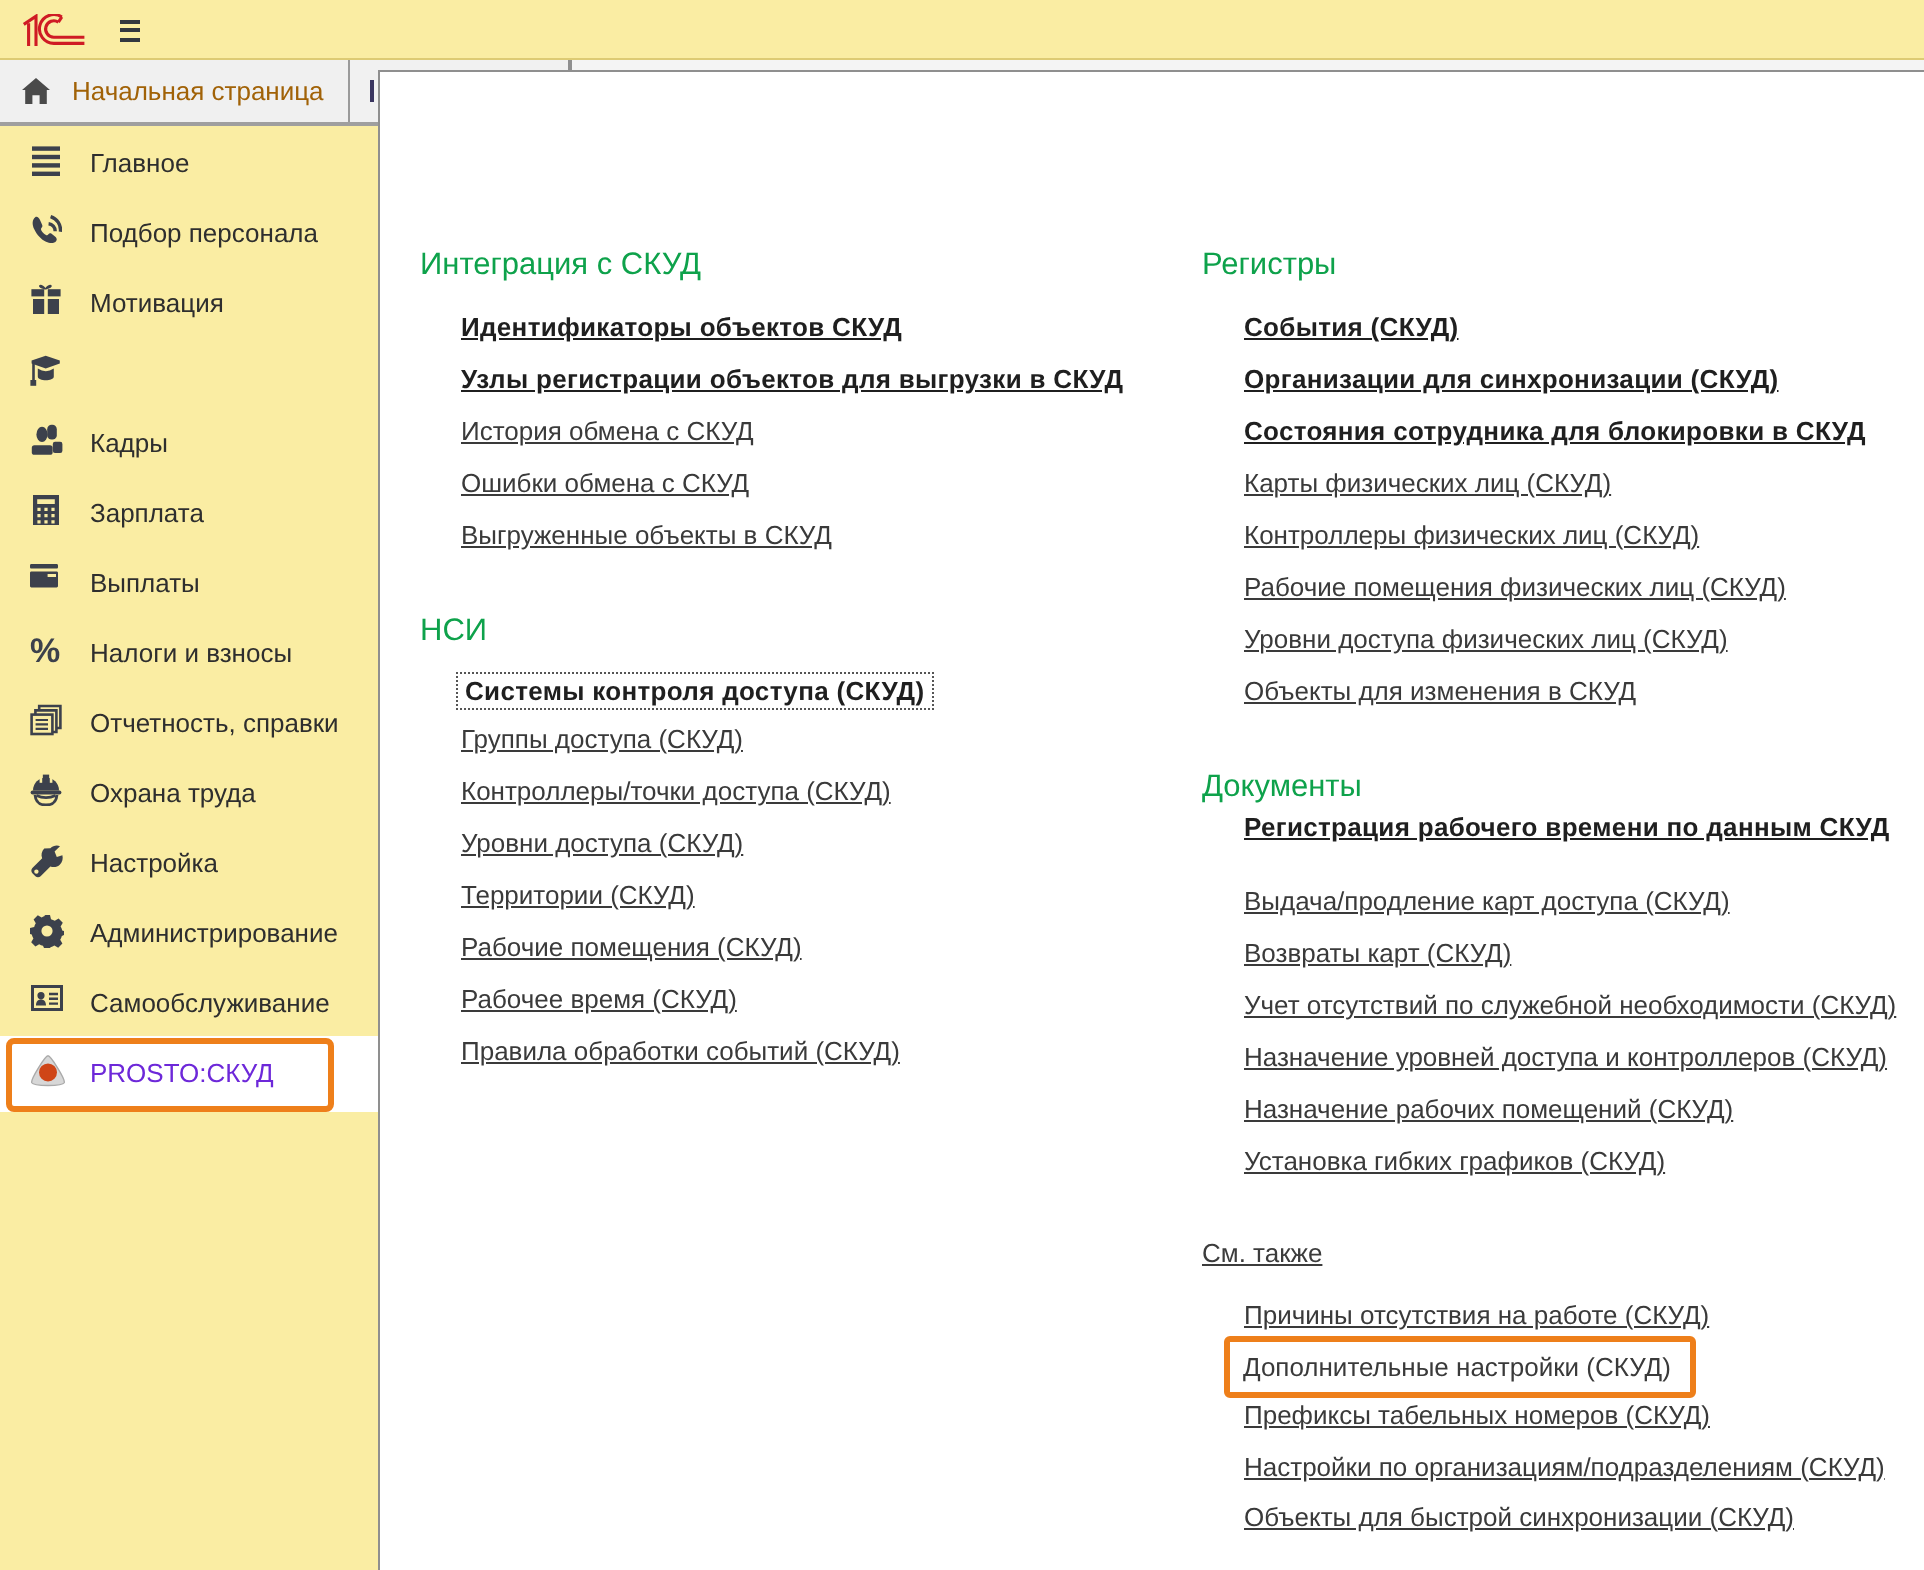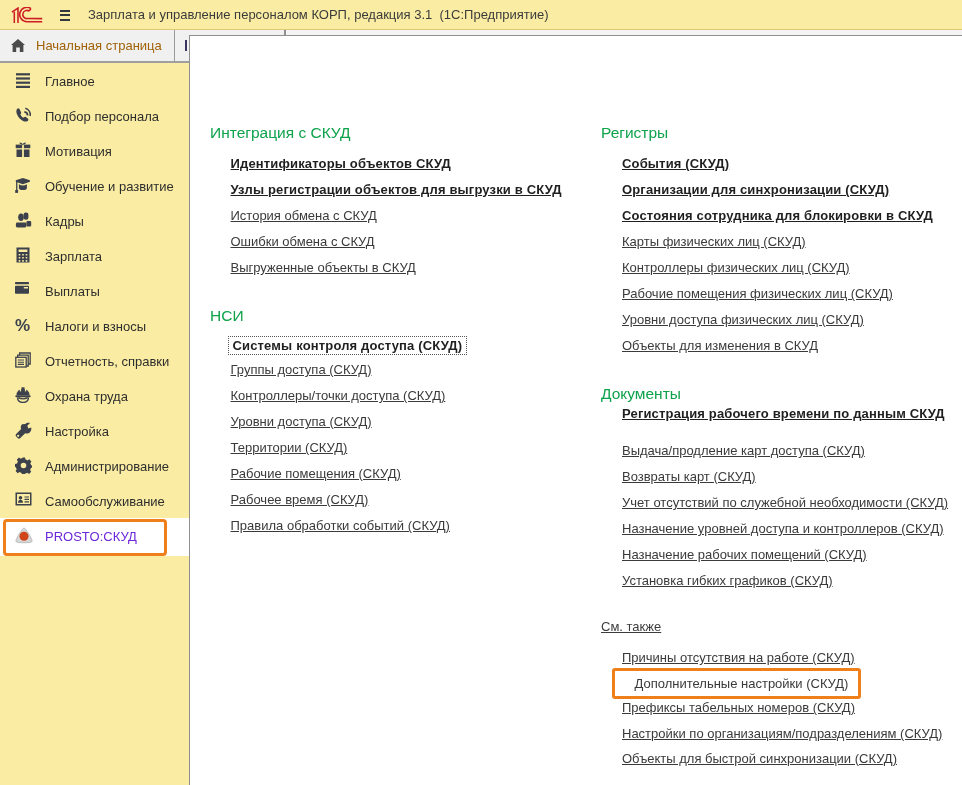--- a/index.html
+++ b/index.html
@@ -20,39 +20,38 @@
 .mi{position:absolute;left:0;width:188px;height:35px;}
 .mi span{position:absolute;left:45px;top:0;line-height:35px;font-size:13px;color:#2e2e2e;white-space:nowrap;text-align:right;}
 .mi svg{position:absolute;left:15px;top:8.5px;}
 #prosto-row{position:absolute;left:0;top:517.5px;width:188.5px;height:38px;background:#fff;}
 #prosto-box{position:absolute;left:2.5px;top:518.5px;width:158.5px;height:31px;border:3.5px solid #ee7f1a;border-radius:4px;background:#fff;}
 #panel{left:188.5px;top:35px;width:772px;height:749px;border-left:1.5px solid #8f8f8f;border-top:1.5px solid #8f8f8f;background:#fff;}
 .hdr{position:absolute;font-size:15.5px;line-height:16px;color:#0ea24b;white-space:nowrap;}
 .it{position:absolute;font-size:13px;line-height:16px;color:#3a3a3a;white-space:nowrap;text-decoration:underline;}
 .b{font-weight:bold;color:#1f1f1f;letter-spacing:0.16px;}
 #focusbox{position:absolute;left:38.5px;top:300px;height:17px;border:1px dotted #555;line-height:17px;padding:0 3.5px;font-size:13px;font-weight:bold;color:#1f1f1f;letter-spacing:0.16px;white-space:nowrap;}
-#orangebox{position:absolute;left:422px;top:631.5px;width:223px;height:25px;border:3.5px solid #ee7f1a;border-radius:3px;line-height:25px;padding-left:20px;font-size:13px;color:#3a3a3a;white-space:nowrap;}
+#orangebox{position:absolute;left:422px;top:631.5px;width:223px;height:25px;border:3.5px solid #ee7f1a;border-radius:3px;line-height:25px;padding-left:7px;font-size:13px;color:#3a3a3a;white-space:nowrap;}
 .see{color:#3c3c3c;}
 </style>
 </head>
 <body>
 <div id="titlebar" class="abs">
   <svg class="abs" style="left:11px;top:6.5px" width="32" height="17" viewBox="0 0 32 17">
     <g fill="none" stroke="#cf1b24" stroke-width="1.55">
       <path d="M0.9 5.2 L7 1.1 L7 16"></path>
       <path d="M3.3 4.6 L3.3 16"></path>
       <path d="M19.9 1.5 A7.2 7.2 0 1 0 16 14.7 L31.2 14.7"></path>
       <path d="M18.2 4.1 A4.1 4.1 0 1 0 16 11.6 L31.2 11.6"></path>
       <path d="M19.9 1.5 L18.2 4.1"></path>
     </g>
   </svg>
   <div class="abs" style="left:60px;top:9.5px;width:9.5px;height:2px;background:#33383f"></div>
   <div class="abs" style="left:60px;top:14px;width:9.5px;height:2px;background:#33383f"></div>
   <div class="abs" style="left:60px;top:18.5px;width:9.5px;height:2px;background:#33383f"></div>
-  <div id="title-text" class="abs">Зарплата и управление персоналом КОРП, редакция 3.1  (1С:Предприятие)</div>
 </div>
 <div id="tab2" class="abs"></div>
 <div id="frag" class="abs"></div>
 <div id="tab2v" class="abs"></div>
 <div id="tabright" class="abs"></div>
 <div id="tab1" class="abs">
   <svg class="abs" style="left:11px;top:9px" width="14" height="14" viewBox="0 0 14 14">
     <path fill="#4a4a4a" d="M7 0 L14 6 L12.4 6 L12.4 13 L8.8 13 L8.8 8.6 L5.2 8.6 L5.2 13 L1.6 13 L1.6 6 L0 6 Z"></path>
   </svg>
   <span>Начальная страница</span>
@@ -97,21 +96,20 @@
     </div>
 <div class="mi" style="top:168.5px">
   <svg width="17" height="16" viewBox="0 0 17 16">
         <g fill="#3c414c">
     <path d="M7.85 0.9 L14.9 3.3 L14.9 4.7 L7.85 7.2 L0.8 4.7 L0.8 3.3 Z"></path>
     <path d="M3.9 7.3 Q7.9 9.9 11.9 7.3 L11.9 11.2 C11.9 13.7 3.9 13.7 3.9 11.2 Z"></path>
     <rect x="1.1" y="4.2" width="1.3" height="9"></rect>
     <rect x="0.2" y="13" width="2.9" height="2.9"></rect>
         </g>
   </svg>
-      <span>Обучение и развитие</span>
     </div>
 <div class="mi" style="top:203.5px">
   <svg width="17" height="16" viewBox="0 0 17 16">
         <g fill="#3c414c">
     <ellipse cx="6" cy="5.2" rx="2.8" ry="3.8"></ellipse>
     <rect x="0.9" y="10.6" width="10.4" height="4.8" rx="1.3"></rect>
     <rect x="8.6" y="0.4" width="4.8" height="7.4" rx="2.2"></rect>
     <rect x="11.4" y="8.9" width="4.8" height="5.6" rx="1.1"></rect>
         </g>
   </svg>

